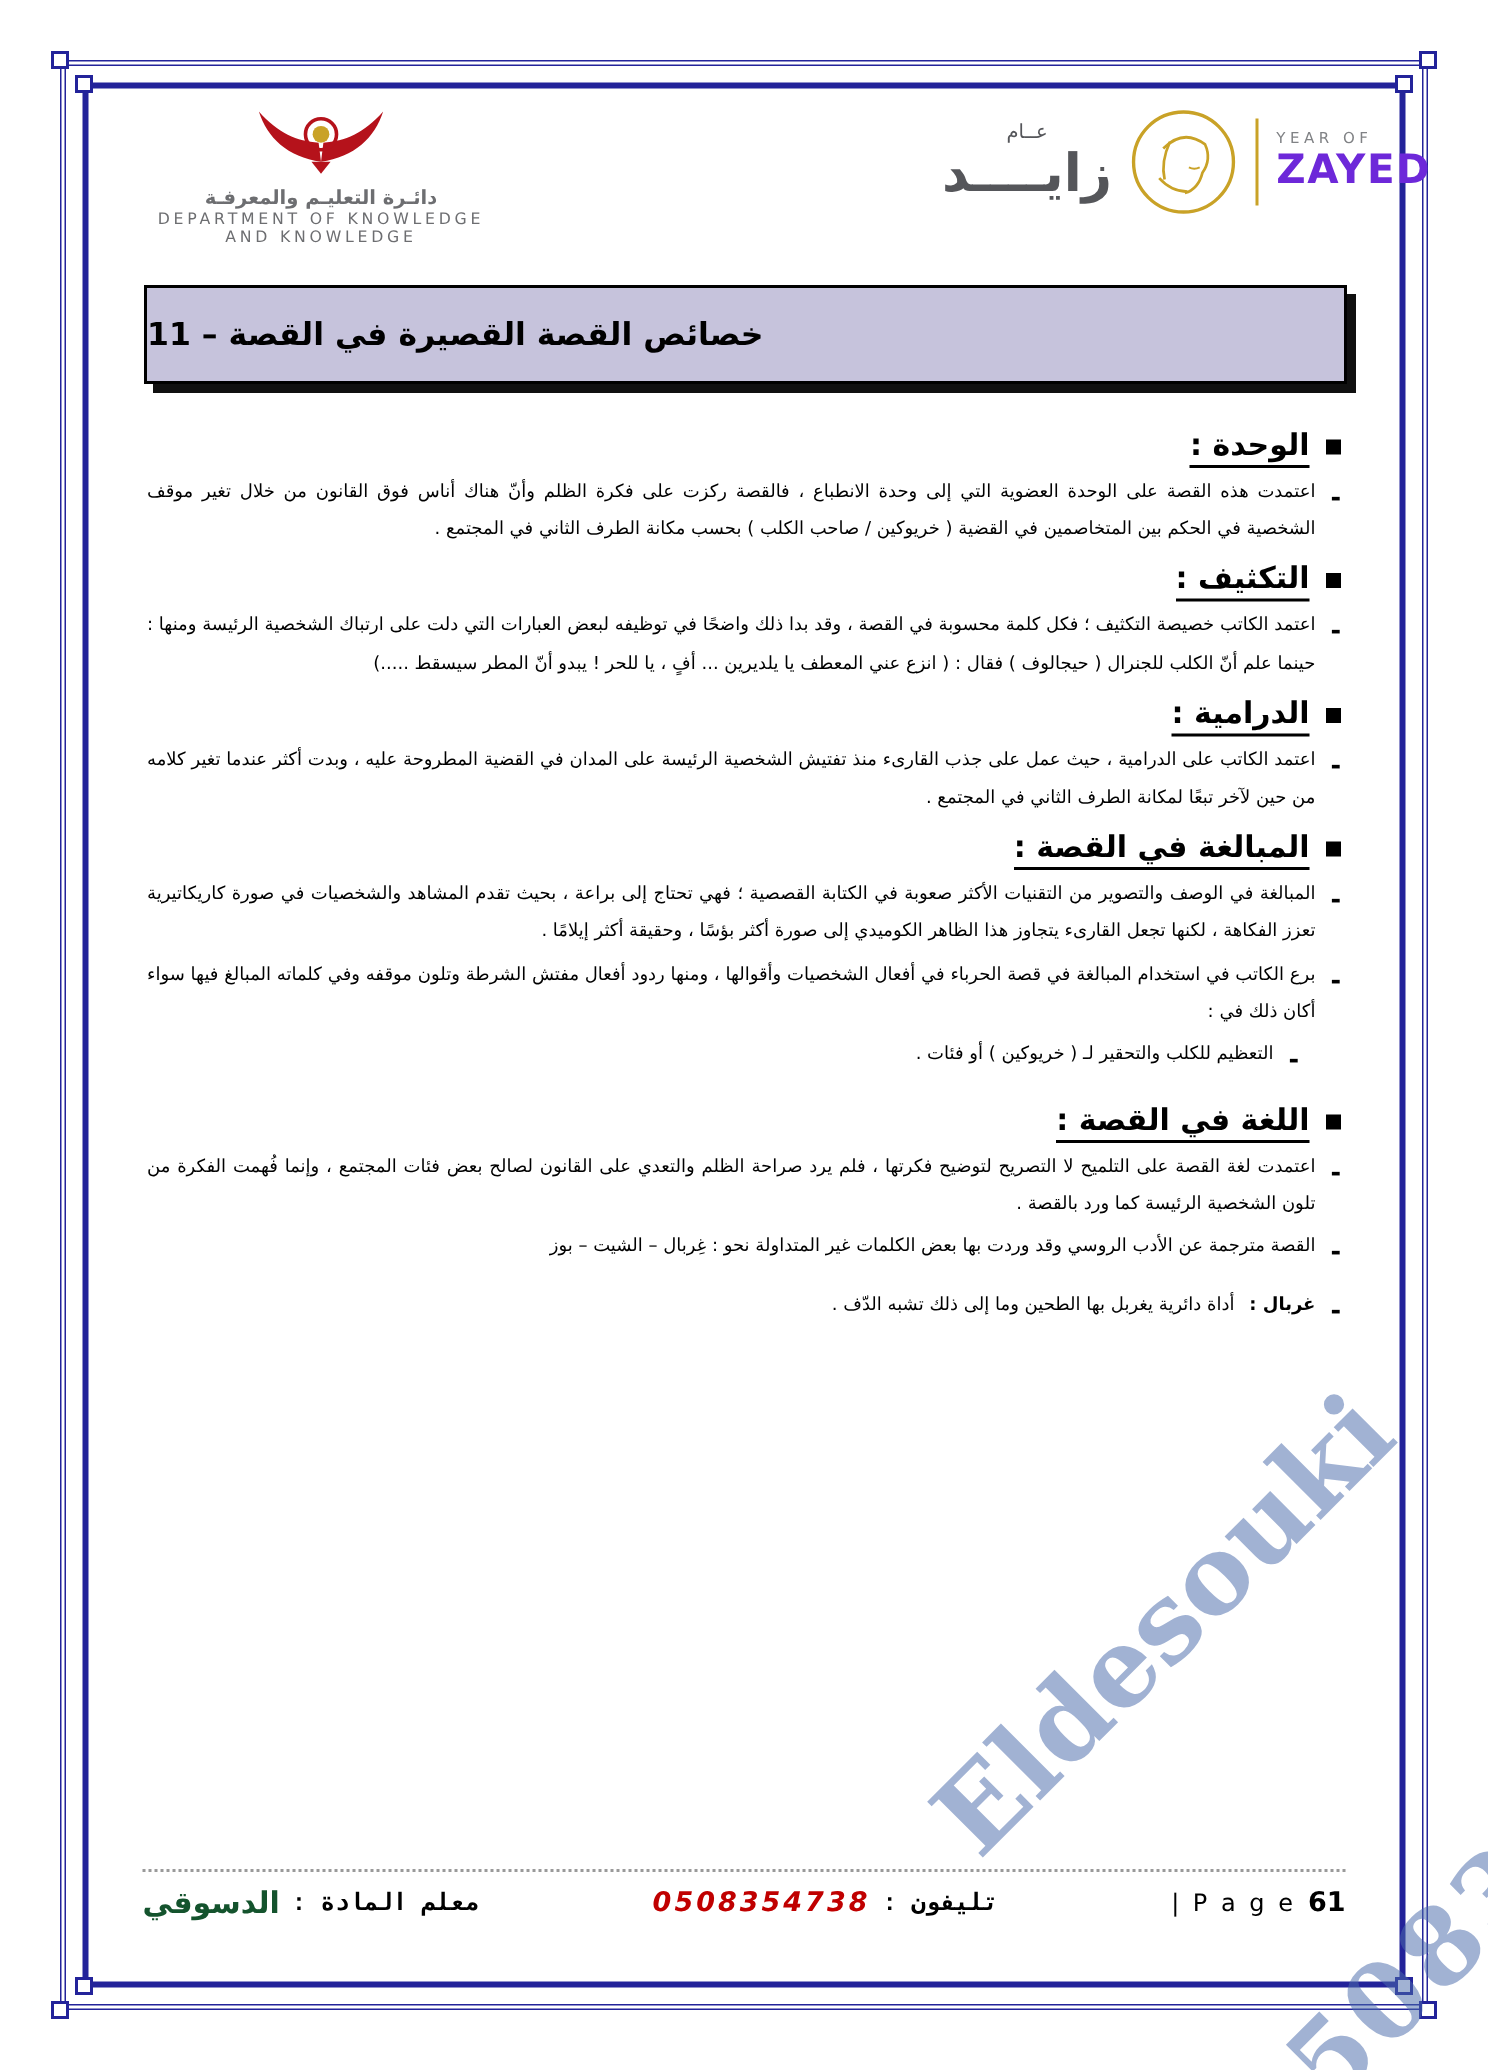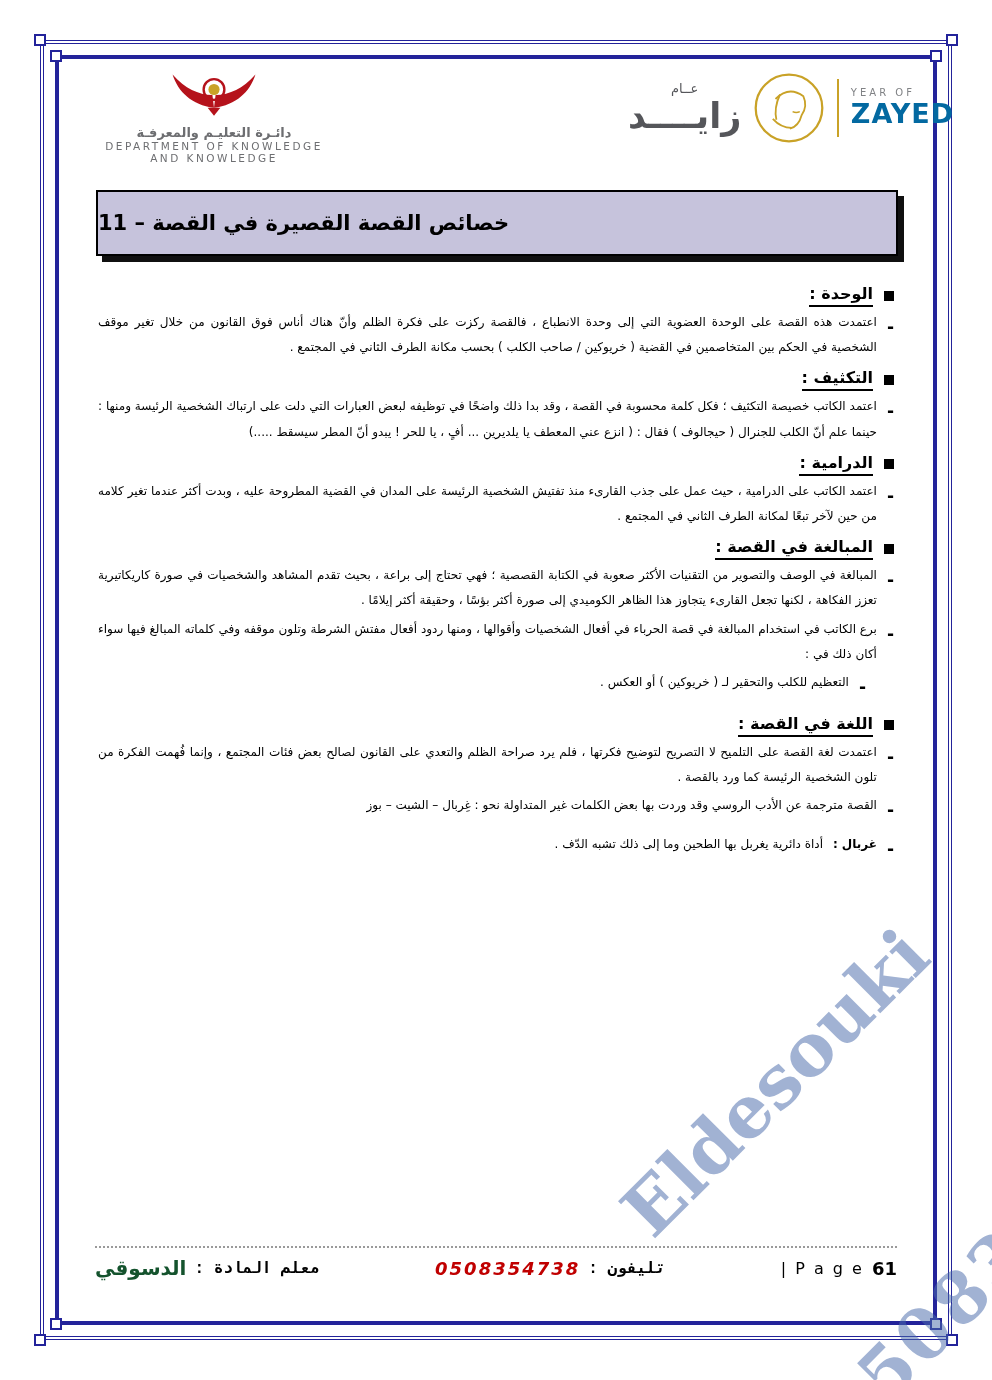--- a/index.html
+++ b/index.html
@@ -21,34 +21,34 @@
   
   .doe { position:absolute; left:88px; top:68px; width:252px; text-align:center; color:#77787b; }
   .doe-ar { font-size:13px; font-weight:bold; letter-spacing:1px; margin-top:2px; color:#6d6e71; }
   .doe-en { font-size:10.5px; letter-spacing:2.5px; color:#6d6e71; }
   .zayed { position:absolute; left:628px; top:72px; display:flex; align-items:center; gap:12px; direction:ltr; }
   .z-ar { text-align:center; color:#55565a; }
   .z-ar-top { font-size:13px; }
   .z-ar-bottom { font-size:35px; font-weight:bold; }
   .z-div { width:1.5px; height:58px; background:#c9a227; }
   .z-yo { font-size:10px; letter-spacing:3px; color:#808285; }
-  .z-z { font-size:27px; font-weight:bold; color:#0369a1; letter-spacing:1px; }
+  .z-z { font-size:27px; font-weight:bold; color:#6d28d9; letter-spacing:1px; }
 
   
   .titlebox { position:absolute; top:190px; left:96px; width:802px; height:66px;
               background:#c6c3dc; border:2px solid #000; box-shadow:6px 6px 0 #101010;
               display:flex; align-items:center; 
               font-size:21px; font-weight:bold; color:#000; z-index:2; }
 
   
   .main { position:absolute; top:284px; left:98px; right:98px; direction:rtl; color:#000; z-index:1; }
   .sec { margin-bottom:8px; }
   .sec-head { display:flex; align-items:center; gap:11px; margin-bottom:3px; }
   .sq { width:10px; height:10px; background:#000; flex:0 0 auto; }
-  .sec-title { font-size:16px; font-weight:bold; border-bottom:2px solid #000; padding-bottom:2px; }
+  .sec-title { font-size:20px; font-weight:bold; border-bottom:2px solid #000; padding-bottom:2px; }
   .item { display:flex; gap:10px; margin-bottom:3px; }
   .item.sub { padding-right:28px; }
   .dash { flex:0 0 auto; font-size:17px; line-height:2.1; font-weight:bold; }
   .txt { flex:1; font-size:12px; line-height:2.1; text-align:justify; }
   .item.sub .txt { text-align:right; }
   .bp { font-weight:bold; margin-left:6px; }
 
   
   .footer-rule { position:absolute; left:95px; right:95px; top:1246px; border-top:2px dotted #9a9a9a; }
   .footer { position:absolute; left:95px; right:95px; top:1256px; direction:rtl;
@@ -162,21 +162,21 @@
       <div class="item">
         <span class="dash">-</span>
         <p class="txt">المبالغة في الوصف والتصوير من التقنيات الأكثر صعوبة في الكتابة القصصية ؛ فهي تحتاج إلى براعة ، بحيث تقدم المشاهد والشخصيات في صورة كاريكاتيرية تعزز الفكاهة ، لكنها تجعل القارىء يتجاوز هذا الظاهر الكوميدي إلى صورة أكثر بؤسًا ، وحقيقة أكثر إيلامًا .</p>
       </div>
       <div class="item">
         <span class="dash">-</span>
         <p class="txt">برع الكاتب في استخدام المبالغة في قصة الحرباء في أفعال الشخصيات وأقوالها ، ومنها ردود أفعال مفتش الشرطة وتلون موقفه وفي كلماته المبالغ فيها سواء أكان ذلك في :</p>
       </div>
       <div class="item sub">
         <span class="dash">-</span>
-        <p class="txt">التعظيم للكلب والتحقير لـ ( خريوكين ) أو العكس .</p>
+        <p class="txt">التعظيم للكلب والتحقير لـ ( خريوكين ) أو فئات .</p>
       </div>
     </div>
 
     <div class="sec">
       <div class="sec-head">
         <span class="sq"></span>
         <span class="sec-title">اللغة في القصة :</span>
       </div>
       <div class="item">
         <span class="dash">-</span>

